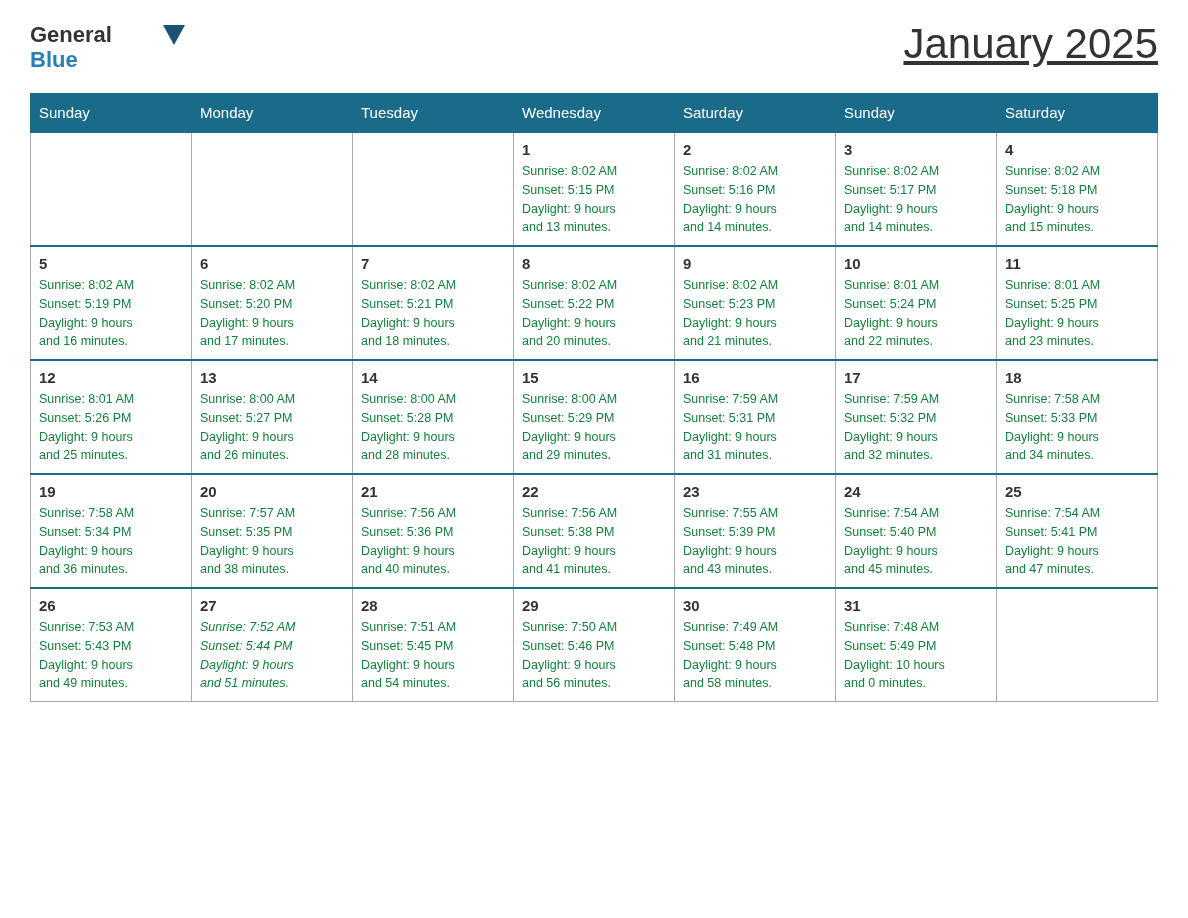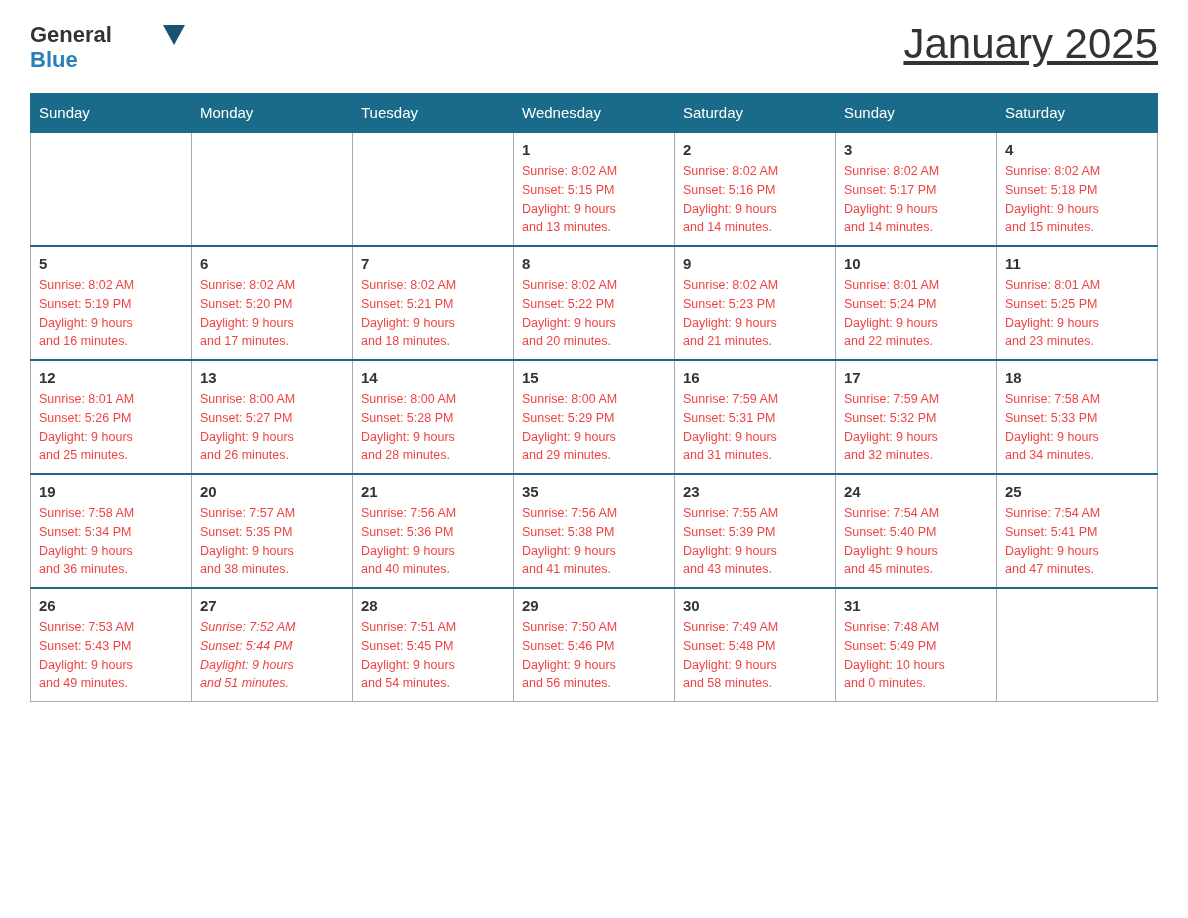--- a/index.html
+++ b/index.html
@@ -77,21 +77,21 @@
     }
     .day-number {
       font-size: 15px;
       font-weight: bold;
       margin-bottom: 4px;
       display: block;
     }
     .day-info {
       font-size: 12.5px;
       line-height: 1.5;
-      color: #ef4444;
+      color: #15803d;
     }
     .empty-cell {
       background: #fff;
     }
   </style>
 </head>
 <body>
 
 <div class="header">
   <div class="logo">
@@ -274,21 +274,21 @@
 and 38 minutes.</div>
         </td>
         <td>
           <span class="day-number">21</span>
           <div class="day-info" style="white-space: pre-line;">Sunrise: 7:56 AM
 Sunset: 5:36 PM
 Daylight: 9 hours
 and 40 minutes.</div>
         </td>
         <td>
-          <span class="day-number">35</span>
+          <span class="day-number">22</span>
           <div class="day-info" style="white-space: pre-line;">Sunrise: 7:56 AM
 Sunset: 5:38 PM
 Daylight: 9 hours
 and 41 minutes.</div>
         </td>
         <td>
           <span class="day-number">23</span>
           <div class="day-info" style="white-space: pre-line;">Sunrise: 7:55 AM
 Sunset: 5:39 PM
 Daylight: 9 hours

